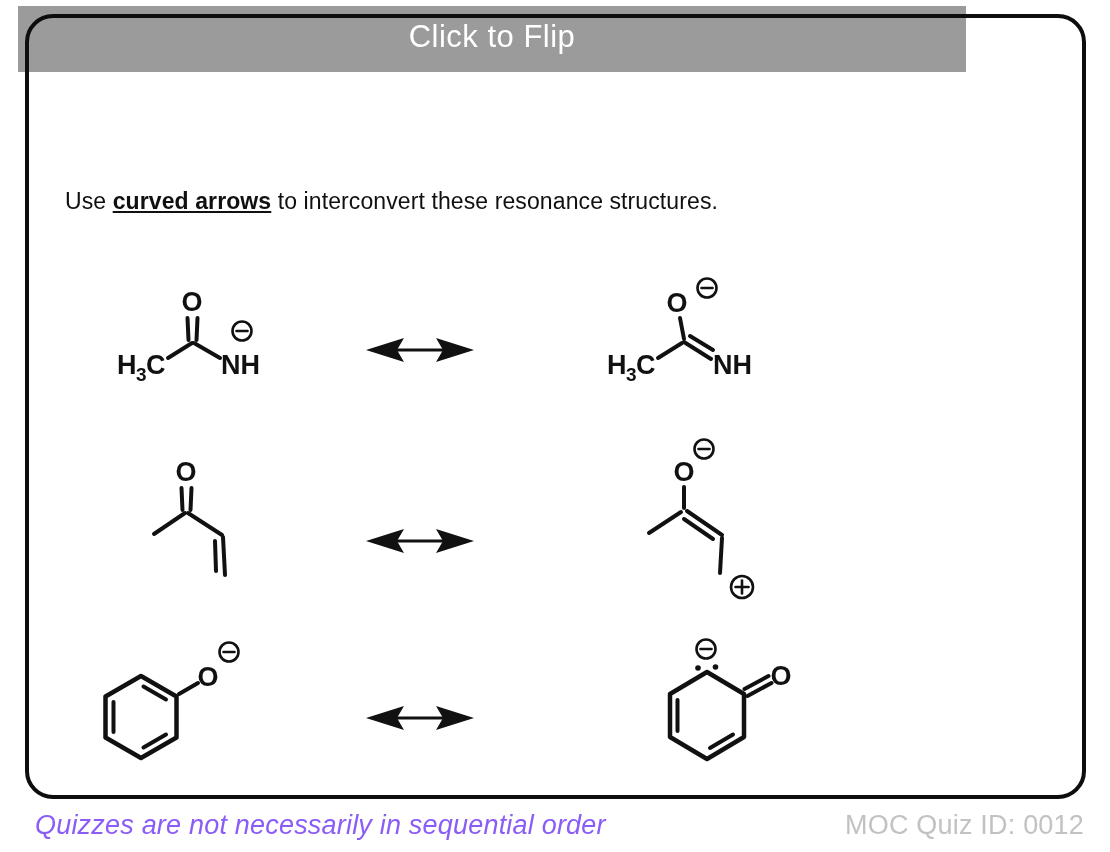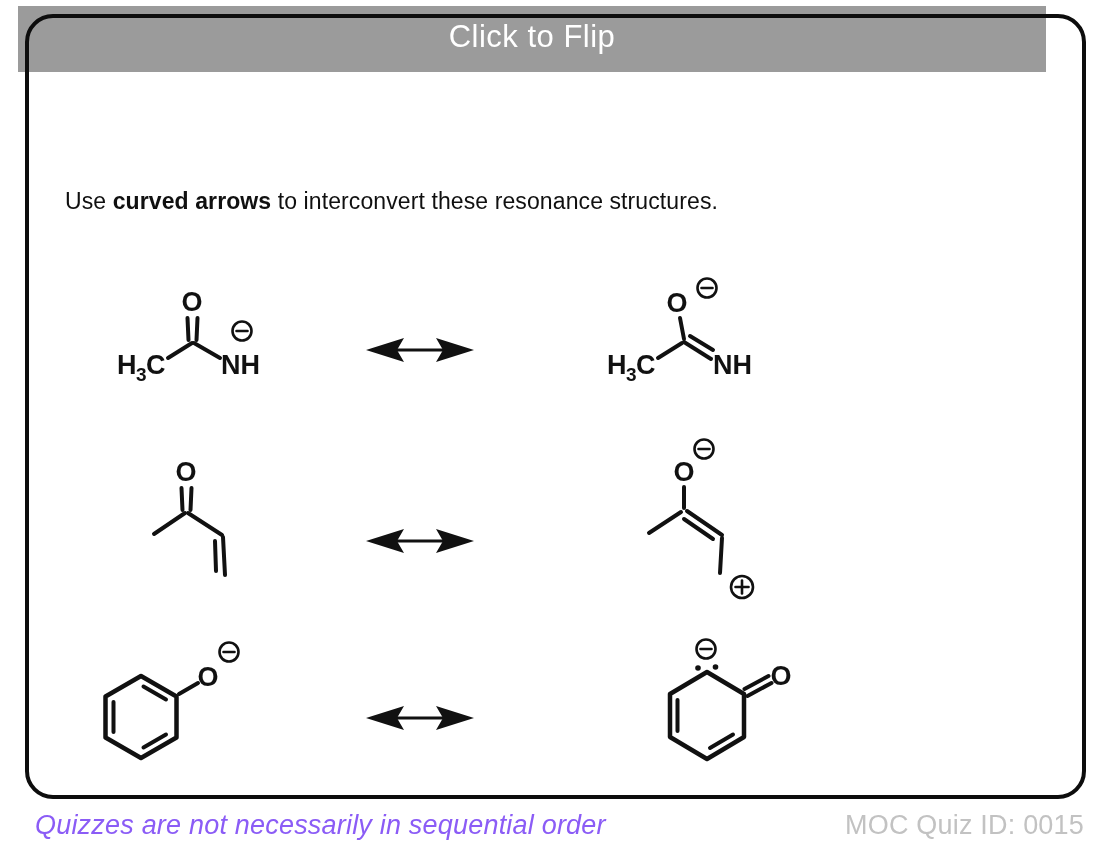--- a/index.html
+++ b/index.html
@@ -1,37 +1,37 @@
 <!DOCTYPE html>
 <html><head>
 <meta charset="utf-8">
 <style>
   html,body{margin:0;padding:0;background:#ffffff;}
   body{
     width:1110px;height:852px;position:relative;overflow:hidden;
     font-family:"Liberation Sans",sans-serif;
   }
   .header-bar{
-    position:absolute;left:18px;top:6px;width:1028px;height:66px;
+    position:absolute;left:18px;top:6px;width:948px;height:66px;
     background:#9b9b9b;display:flex;align-items:center;justify-content:center;
   }
   .header-title{
     color:#ffffff;font-size:31px;letter-spacing:0.5px;font-weight:500;
     transform:translateY(-2px);
   }
   .card{
     position:absolute;left:25px;top:14px;width:1061px;height:785px;
     border:4.5px solid #0d0d0d;border-radius:28px;background:transparent;
     box-sizing:border-box;cursor:pointer;
   }
   .instruction{
     position:absolute;left:65px;top:188px;font-size:23px;color:#101010;
     letter-spacing:0.1px;
   }
-  .instruction b{font-weight:bold;}
+  .instruction b{font-weight:bold;text-decoration:underline;}
   .structures{position:absolute;left:0;top:0;}
   .bond{stroke:#111;stroke-width:4;stroke-linecap:round;fill:none;}
   .ring{stroke:#111;stroke-width:4.5;stroke-linejoin:round;fill:none;}
   .atom{font-family:"Liberation Sans",sans-serif;font-weight:bold;font-size:27px;fill:#111;}
   .sub{font-family:"Liberation Sans",sans-serif;font-weight:bold;font-size:19px;fill:#111;}
   .chargecirc{fill:#ffffff;stroke:#111;stroke-width:2.6;}
   .chargeline{stroke:#111;stroke-width:2.6;stroke-linecap:round;}
   .arrowfill{fill:#111;stroke:none;}
   .lp-dot{fill:#111;stroke:none;}
   .footer-note{
@@ -160,13 +160,13 @@
     </g>
     <g>
       <circle class="chargecirc" cx="706" cy="649" r="9.5"></circle>
       <line class="chargeline" x1="700.5" y1="649" x2="711.5" y2="649"></line>
     </g>
   </g>
 
 </svg>
 
 <div class="footer-note">Quizzes are not necessarily in sequential order</div>
-<div class="footer-id">MOC Quiz ID: 0015</div>
+<div class="footer-id">MOC Quiz ID: 0012</div>
 
 </body></html>

